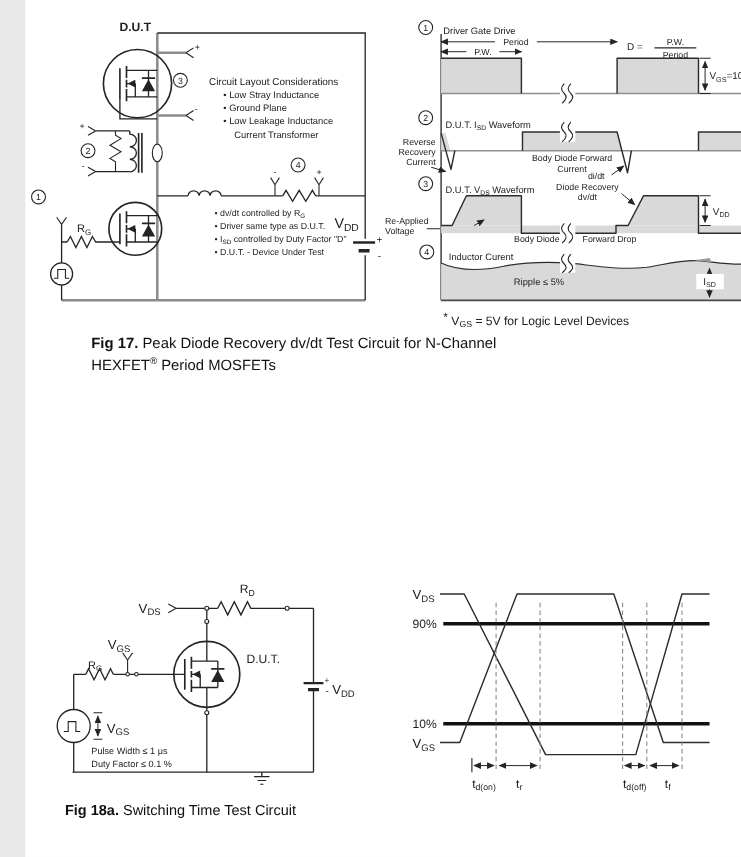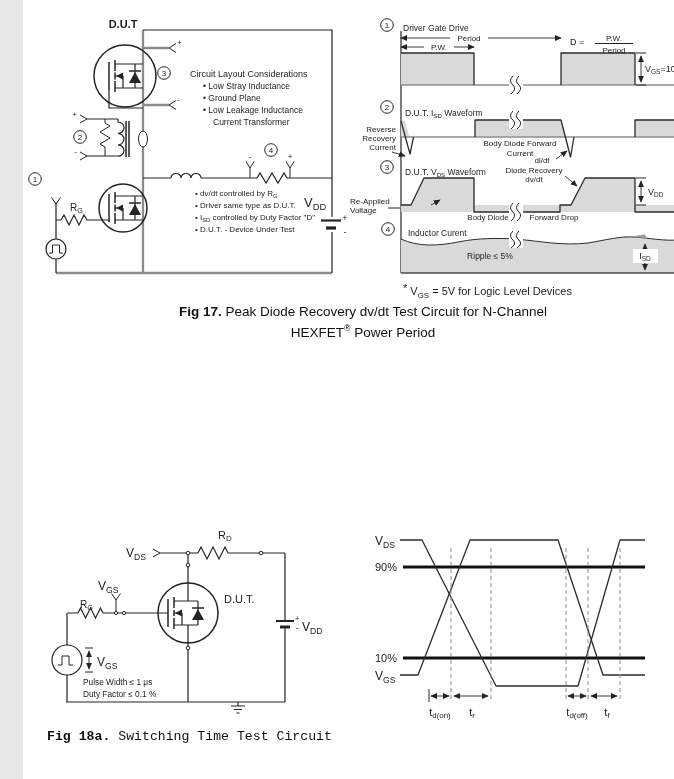--- a/index.html
+++ b/index.html
@@ -23,22 +23,22 @@
   .thick{stroke:#111;stroke-width:3.2;fill:none;}
   .mk{fill:#ffffff;stroke:#242424;stroke-width:1;}
   .node{fill:#ffffff;stroke:#242424;stroke-width:1;}
   .blk{fill:#242424;stroke:none;}
   .wbg{fill:#ffffff;stroke:none;}
   
   .t7{font-size:7.5px;} .t8{font-size:8px;} .t83{font-size:8.3px;} .t85{font-size:8.5px;}
   .t9{font-size:9px;} .t10{font-size:10px;} .t11{font-size:11px;} .t12{font-size:12px;} .t13{font-size:13px;}
   .mid{text-anchor:middle;} .end{text-anchor:end;}
   .cap{position:absolute;font-size:13.2px;color:#111;line-height:17px;white-space:nowrap;}
-  #cap17{left:60px;top:303px;width:560px;text-align:center;white-space:normal;font-size:13.5px;}
-  #cap18a{left:24px;top:728px;font-family:Liberation Mono, monospace;}
+  #cap17{left:60px;top:303px;width:560px;text-align:left;white-space:normal;font-size:13.5px;}
+  #cap18a{left:36px;top:728px;}
   #cap18b{left:372px;top:728px;}
   sup{font-size:0.65em;}
 </style>
 </head>
 <body>
 
 <div id="stage">
 
   <svg class="abs" style="left:0;top:0" width="335" height="300" viewBox="0 0 335 300">
     <g>
@@ -233,21 +233,21 @@
       <path class="dim" d="M297,239 V265" marker-start="url(#f17ah)" marker-end="url(#f17ah)"></path>
       <rect class="wbg" x="285" y="244" width="25" height="14"></rect>
       <text class="t9 mid" x="297" y="254"><tspan>I</tspan><tspan class="ss" dy="2.2">SD</tspan></text>
     </g>
 
     <text class="t11" x="55" y="290"><tspan dy="-3">*</tspan><tspan dy="3"> V</tspan><tspan class="ss" dy="2.6">GS</tspan><tspan dy="-2.6"> = 5V for Logic Level Devices</tspan></text>
   </svg>
 
   <div id="cap17" class="cap">
     <span class="b">Fig 17.</span><span> Peak Diode Recovery dv/dt Test Circuit for N-Channel</span><br>
-    <span>HEXFET</span><sup>®</sup><span> Power Period</span>
+    <span>HEXFET</span><sup>®</sup><span> Period MOSFETs</span>
   </div>
 
   <svg class="abs" style="left:25px;top:515px" width="300" height="212" viewBox="0 0 300 212">
     <defs>
       <marker id="f18aah" markerWidth="8" markerHeight="8" refX="6.2" refY="3" orient="auto-start-reverse" markerUnits="userSpaceOnUse">
         <path d="M0,0 L7,3 L0,6 Z" fill="#242424"></path>
       </marker>
     </defs>
     <g>
       <path class="wire" d="M112,38 H150 M192,38 H237 M237,38 V105 M237,113 V187 M18,187 H237"></path>

